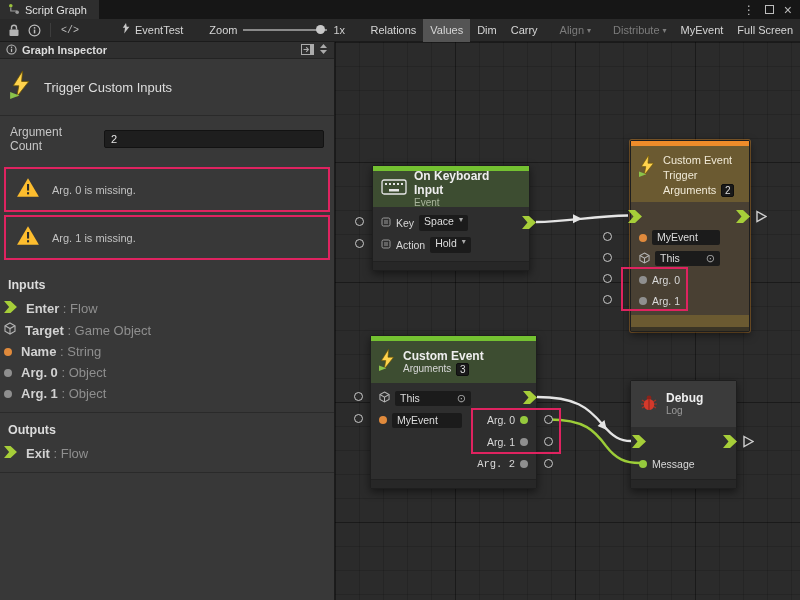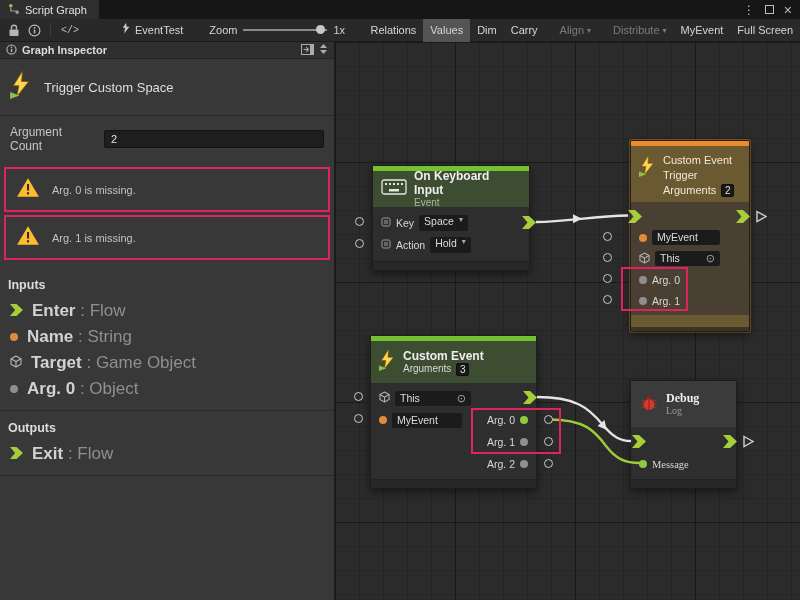--- a/index.html
+++ b/index.html
@@ -44,21 +44,21 @@
   .divider { height:1px; background:#2a2a2a; }
   .argrow { display:flex; align-items:center; padding:9px 10px 4px 10px; gap:8px; font-size:12px;
     color:#c6c6c6; }
   .argrow input { width:223px; height:18px; background:#1e1e1e; border:1px solid #121212;
     border-radius:2px; color:#e3e3e3; font-size:11px; padding:0 6px;
     font-family:"Liberation Sans", sans-serif; }
   .warnbox { display:flex; align-items:center; gap:12px; border:2px solid #df2360;
     margin:3px 4px 0 4px; padding:8px 10px; }
   .warnbox .wtext { font-size:11px; color:#c2c2c2; }
   .sect-head { font-size:12.5px; font-weight:bold; color:#dcdcdc; padding:10px 8px 6px 8px; }
-  .pin-item { display:flex; align-items:center; gap:9px; padding:3px 10px; font-size:17px; }
+  .pin-item { display:flex; align-items:center; gap:9px; padding:3px 4px; font-size:13px; }
   .pin-item .nm { font-weight:bold; color:#d2d2d2; }
   .pin-item .sep, .pin-item .ty { color:#8f8f8f; white-space:pre; }
   .mt { margin-top:8px; }
 
   
   .canvas { position:absolute; left:335px; top:42px; width:465px; height:558px;
     background-color:#2b2b2b;
     background-image:
       linear-gradient(to right, rgba(0,0,0,.30) 1px, transparent 1px),
       linear-gradient(to bottom, rgba(0,0,0,.30) 1px, transparent 1px),
@@ -199,21 +199,21 @@
       </span>
     </div>
 
     <div class="unit-block">
       <span>
         <svg width="22" height="28" viewBox="0 0 14 18">
             <path d="M8 0 L2 9.5 H5.6 L4.3 16.5 L12 6.7 H7.4 Z" fill="#ffd34d" stroke="#6b5200" stroke-width="0.5"></path>
             <polygon points="0,13.5 6,15.7 0,18" fill="#8bc34a"></polygon>
           </svg>
       </span>
-      <span class="unit-title">Trigger Custom Space</span>
+      <span class="unit-title">Trigger Custom Inputs</span>
     </div>
     <div class="divider"></div>
 
     <div class="argrow">
       <span>Argument Count</span>
       <input readonly="" value="2" style="">
     </div>
 
     <div class="warnbox" style="margin-top:10px;">
       <span>
@@ -236,35 +236,39 @@
       <span class="wtext">Arg. 1 is missing.</span>
     </div>
 
     <div class="sect-head mt">Inputs</div>
 
     <div class="pin-item">
       <span><svg width="13" height="12" viewBox="0 0 14 13">
             <polygon points="0,0 7,0 14,6.5 7,13 0,13 5.5,6.5" fill="#a6ce39"></polygon>
           </svg></span>
       <span><span class="nm">Enter</span><span class="sep"> : </span><span class="ty">Flow</span></span>
-    </div>
-    <div class="pin-item">
-      <span class="dot orange"></span>
-      <span><span class="nm">Name</span><span class="sep"> : </span><span class="ty">String</span></span>
     </div>
     <div class="pin-item">
       <span><svg width="12" height="13" viewBox="0 0 12 13">
             <path d="M6 1 L11 3.8 V9.2 L6 12 L1 9.2 V3.8 Z" fill="none" stroke="#b5b5b5" stroke-width="1.1"></path>
             <path d="M1 3.8 L6 6.6 L11 3.8 M6 6.6 V12" fill="none" stroke="#b5b5b5" stroke-width="1.1"></path>
           </svg></span>
       <span><span class="nm">Target</span><span class="sep"> : </span><span class="ty">Game Object</span></span>
     </div>
     <div class="pin-item">
+      <span class="dot orange"></span>
+      <span><span class="nm">Name</span><span class="sep"> : </span><span class="ty">String</span></span>
+    </div>
+    <div class="pin-item">
       <span class="dot gray"></span>
       <span><span class="nm">Arg. 0</span><span class="sep"> : </span><span class="ty">Object</span></span>
+    </div>
+    <div class="pin-item">
+      <span class="dot gray"></span>
+      <span><span class="nm">Arg. 1</span><span class="sep"> : </span><span class="ty">Object</span></span>
     </div>
 
     <div class="divider mt"></div>
     <div class="sect-head">Outputs</div>
     <div class="pin-item">
       <span><svg width="13" height="12" viewBox="0 0 14 13">
             <polygon points="0,0 7,0 14,6.5 7,13 0,13 5.5,6.5" fill="#a6ce39"></polygon>
           </svg></span>
       <span><span class="nm">Exit</span><span class="sep"> : </span><span class="ty">Flow</span></span>
     </div>
@@ -440,40 +444,40 @@
         </div>
 
         <div class="nrow" style="position:absolute; right:4px; top:26px; height:22px; padding:0 4px;">
           <span>Arg. 0</span>
           <span class="dot green"></span>
         </div>
         <div class="nrow" style="position:absolute; right:4px; top:48px; height:22px; padding:0 4px;">
           <span>Arg. 1</span>
           <span class="dot gray"></span>
         </div>
-        <div class="nrow" style="position:absolute; right:4px; top:70px; height:22px; padding:4px 4px;">
+        <div class="nrow" style="position:absolute; right:4px; top:70px; height:22px; padding:4px 4px;font-family:Liberation Mono, monospace;">
           <span>Arg. 2</span>
           <span class="dot gray"></span>
         </div>
       </div>
       <div class="n-footer"></div>
     </div>
 
     <span class="port-circle" style="left:19px; top:350px;"></span>
     <span class="port-circle" style="left:19px; top:372px;"></span>
     <span class="abs" style="left:188px; top:348px;">
       <svg width="14" height="13" viewBox="0 0 14 13">
           <polygon points="0,0 7,0 14,6.5 7,13 0,13 5.5,6.5" fill="#a6ce39"></polygon>
         </svg>
     </span>
     <span class="port-circle" style="left:209px; top:373px;"></span>
     <span class="port-circle" style="left:209px; top:395px;"></span>
     <span class="port-circle" style="left:209px; top:417px;"></span>
 
-    <div class="node" style="left:295px; top:338px; width:107px;font-family:Liberation Serif, serif;">
+    <div class="node" style="left:295px; top:338px; width:107px;">
       <div class="n-header" style="height:46px; background:#3b3b3b;">
         <span>
           <svg width="20" height="17" viewBox="0 0 20 17">
               <path d="M3 6 L6 8 M2 10 H6 M3 14 L6 12 M17 6 L14 8 M18 10 H14 M17 14 L14 12" stroke="#a33325" stroke-width="1.2"></path>
               <circle cx="10" cy="4" r="2.4" fill="#8a231a"></circle>
               <ellipse cx="10" cy="10.5" rx="5.2" ry="5.6" fill="#d4392b"></ellipse>
               <path d="M10 5 V16" stroke="#8a231a" stroke-width="1"></path>
             </svg>
         </span>
         <span>

